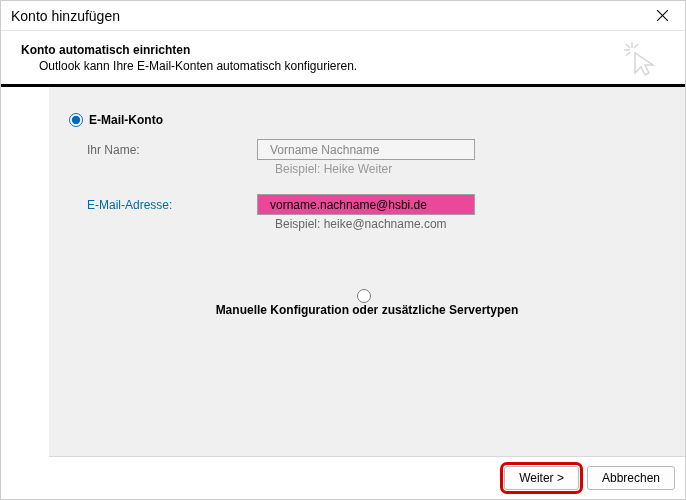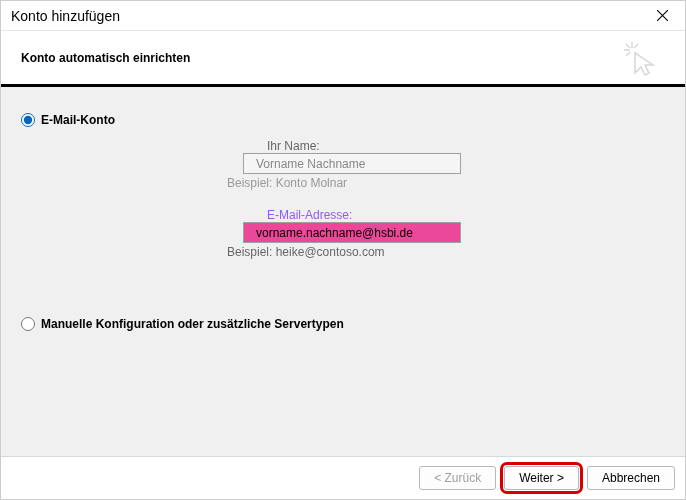--- a/index.html
+++ b/index.html
@@ -69,20 +69,21 @@
       width: 40px;
       height: 40px;
       opacity: 0.4;
       margin-right: 5px;
     }
     .content {
       background: #f0f0f0;
       height: 370px;
       padding: 26px 20px 20px 20px;
       border-bottom: 1px solid #d8d8d8;
+      margin-left: 48px;
     }
     .radio-row {
       display: flex;
       align-items: center;
       margin-bottom: 12px;
     }
     .radio-row input[type="radio"] {
       margin-right: 6px;
       accent-color: #0067c0;
       width: 14px;
@@ -93,29 +94,28 @@
       font-weight: bold;
       color: #000;
     }
     .form-group {
       margin-left: 18px;
     }
     .form-row {
       display: flex;
       align-items: center;
       margin-bottom: 2px;
-      flex-direction: column;
     }
     .form-label {
       width: 170px;
       font-size: 12px;
       color: #666;
     }
     .form-label.enabled {
-      color: #8b5cf6;
+      color: #0369a1;
     }
     .form-input {
       width: 218px;
       height: 21px;
       padding: 2px 12px;
       border: 1px solid #a0a0a0;
       font-size: 12px;
       font-family: inherit;
       background: #f5f5f5;
       color: #888;
@@ -128,20 +128,21 @@
       margin-left: 188px;
       font-size: 12px;
       color: #999;
       margin-bottom: 18px;
     }
     .form-hint.enabled {
       color: #666;
     }
     .radio-manual {
       margin-top: 58px;
+      flex-direction: column;
     }
     .radio-manual .radio-label {
       font-weight: bold;
       color: #000;
     }
     .footer {
       background: #fff;
       height: 42px;
       display: flex;
       justify-content: flex-end;
@@ -179,20 +180,21 @@
     <svg viewBox="0 0 10 10">
       <line x1="0" y1="0" x2="10" y2="10" stroke="#000" stroke-width="1"></line>
       <line x1="10" y1="0" x2="0" y2="10" stroke="#000" stroke-width="1"></line>
     </svg>
   </div>
 </div>
 
 <div class="header-banner">
   <div class="header-text">
     <span class="header-title">Konto automatisch einrichten</span>
+    <span class="header-subtitle">Outlook kann Ihre E-Mail-Konten automatisch konfigurieren.</span>
   </div>
   <svg class="header-icon" viewBox="0 0 40 40">
     <g stroke="#999" stroke-width="1.5" fill="none">
       <line x1="12" y1="4" x2="12" y2="10"></line>
       <line x1="4" y1="12" x2="10" y2="12"></line>
       <line x1="6" y1="6" x2="10" y2="10"></line>
       <line x1="18" y1="6" x2="14" y2="10"></line>
       <line x1="6" y1="18" x2="10" y2="14"></line>
       <path d="M15 15 L15 35 L21 29 L25 37 L29 35 L25 27 L33 27 Z" fill="#fff"></path>
     </g>
@@ -203,32 +205,31 @@
   <div class="radio-row">
     <input type="radio" name="setup" checked="" style="">
     <span class="radio-label">E-Mail-Konto</span>
   </div>
 
   <div class="form-group">
     <div class="form-row">
       <span class="form-label">Ihr Name:</span>
       <input type="text" class="form-input" disabled="" value="Vorname Nachname" style="">
     </div>
-    <div class="form-hint">Beispiel: Konto Molnar</div>
+    <div class="form-hint">Beispiel: Heike Weiter</div>
 
     <div class="form-row">
       <span class="form-label enabled">E-Mail-Adresse:</span>
       <input type="text" class="form-input enabled" value="vorname.nachname@hsbi.de" style="">
     </div>
-    <div class="form-hint enabled">Beispiel: heike@contoso.com</div>
+    <div class="form-hint enabled">Beispiel: heike@nachname.com</div>
   </div>
 
   <div class="radio-row radio-manual">
     <input type="radio" name="setup" style="">
     <span class="radio-label">Manuelle Konfiguration oder zusätzliche Servertypen</span>
   </div>
 </div>
 
 <div class="footer">
-  <button class="btn" disabled="">&lt; Zurück</button>
   <button class="btn btn-highlighted">Weiter &gt;</button>
   <button class="btn">Abbrechen</button>
 </div>
 
 </body></html>

